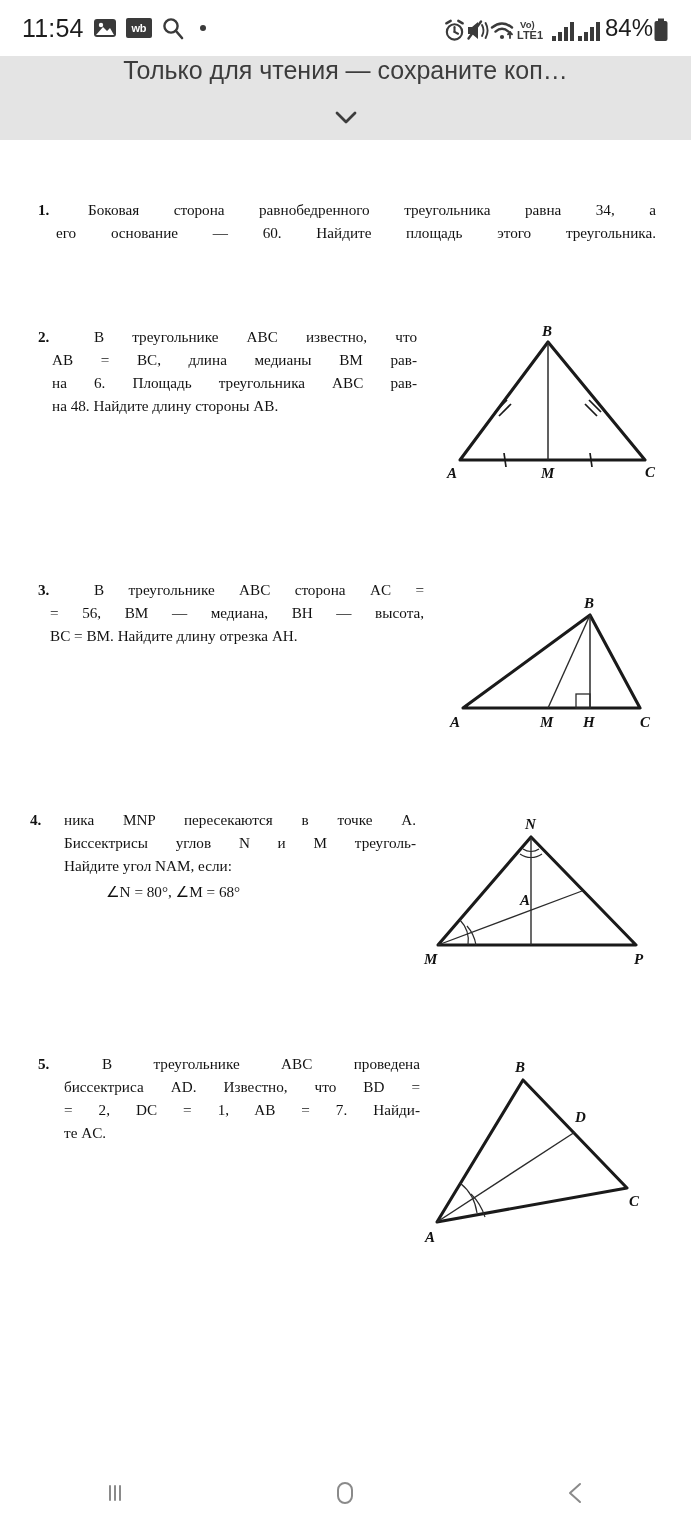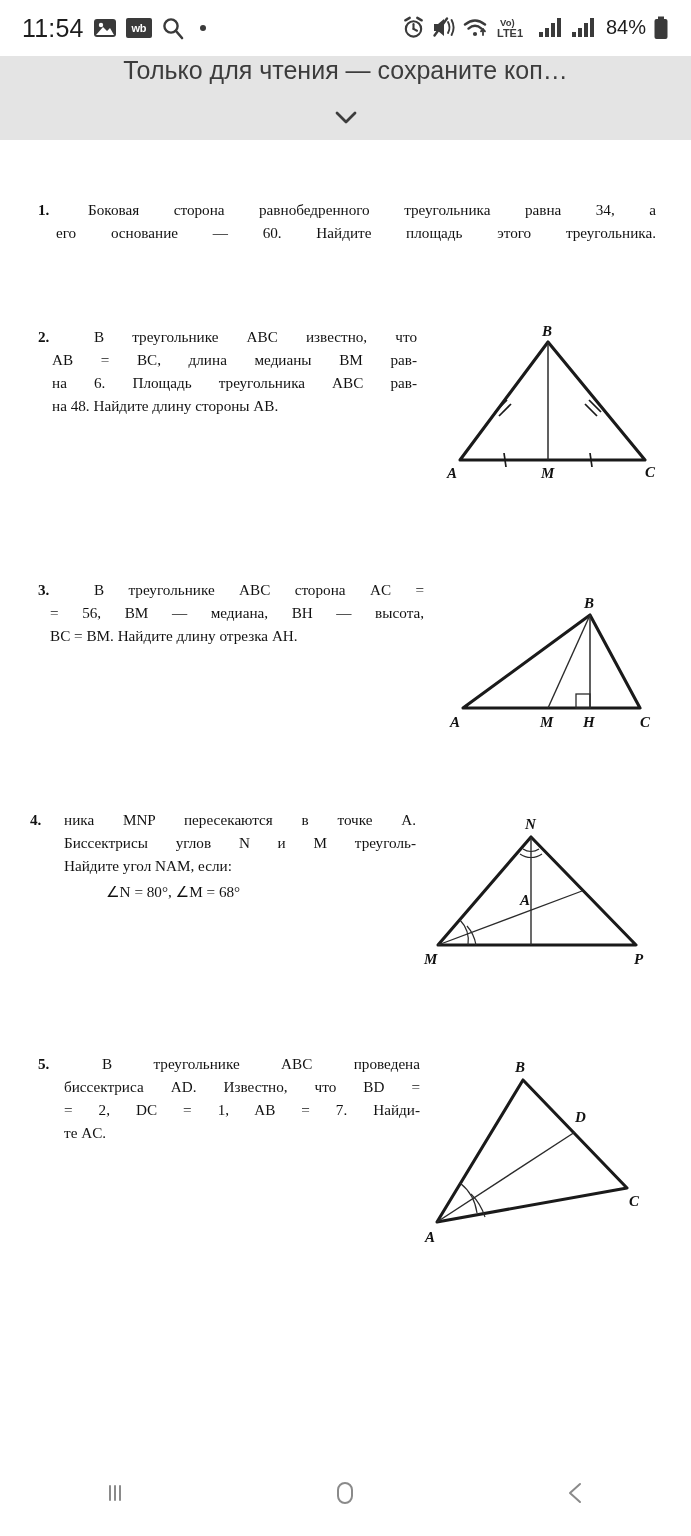--- a/index.html
+++ b/index.html
@@ -12,23 +12,23 @@
   .screen { position: relative; width: 550px; height: 1536px; background:#fef9c3; }
 
   
   .statusbar {
     position: absolute; top:0; left:0; width:691px; height:56px;
     display:flex; align-items:center; background:#ffffff;
     padding: 0 22px;
   }
   .sb-left { display:flex; align-items:center; gap:9px; }
   .sb-clock { font-size:25px; color:#1d1d1d; letter-spacing:0.2px; }
-  .sb-right { margin-left:auto; display:flex; align-items:flex-start; gap:7px; }
+  .sb-right { margin-left:auto; display:flex; align-items:flex-end; }
   .ic { display:block; }
-  .sb-batt-text { font-size:20px; color:#1d1d1d; margin-left:2px; }
+  .sb-batt-text { font-size:24px; color:#1d1d1d; margin-left:2px; }
   .wb-badge {
     width:26px; height:20px; border-radius:2px; background:#3a3a3a;
     color:#fff; font-size:11px; font-weight:bold; letter-spacing:-0.5px;
     display:flex; align-items:center; justify-content:center;
   }
   .dot-sep { width:6px; height:6px; border-radius:50%; background:#3a3a3a; margin-left:6px;}
 
   
   .toolbar {
     position:absolute; top:56px; left:0; width:691px; height:84px;

